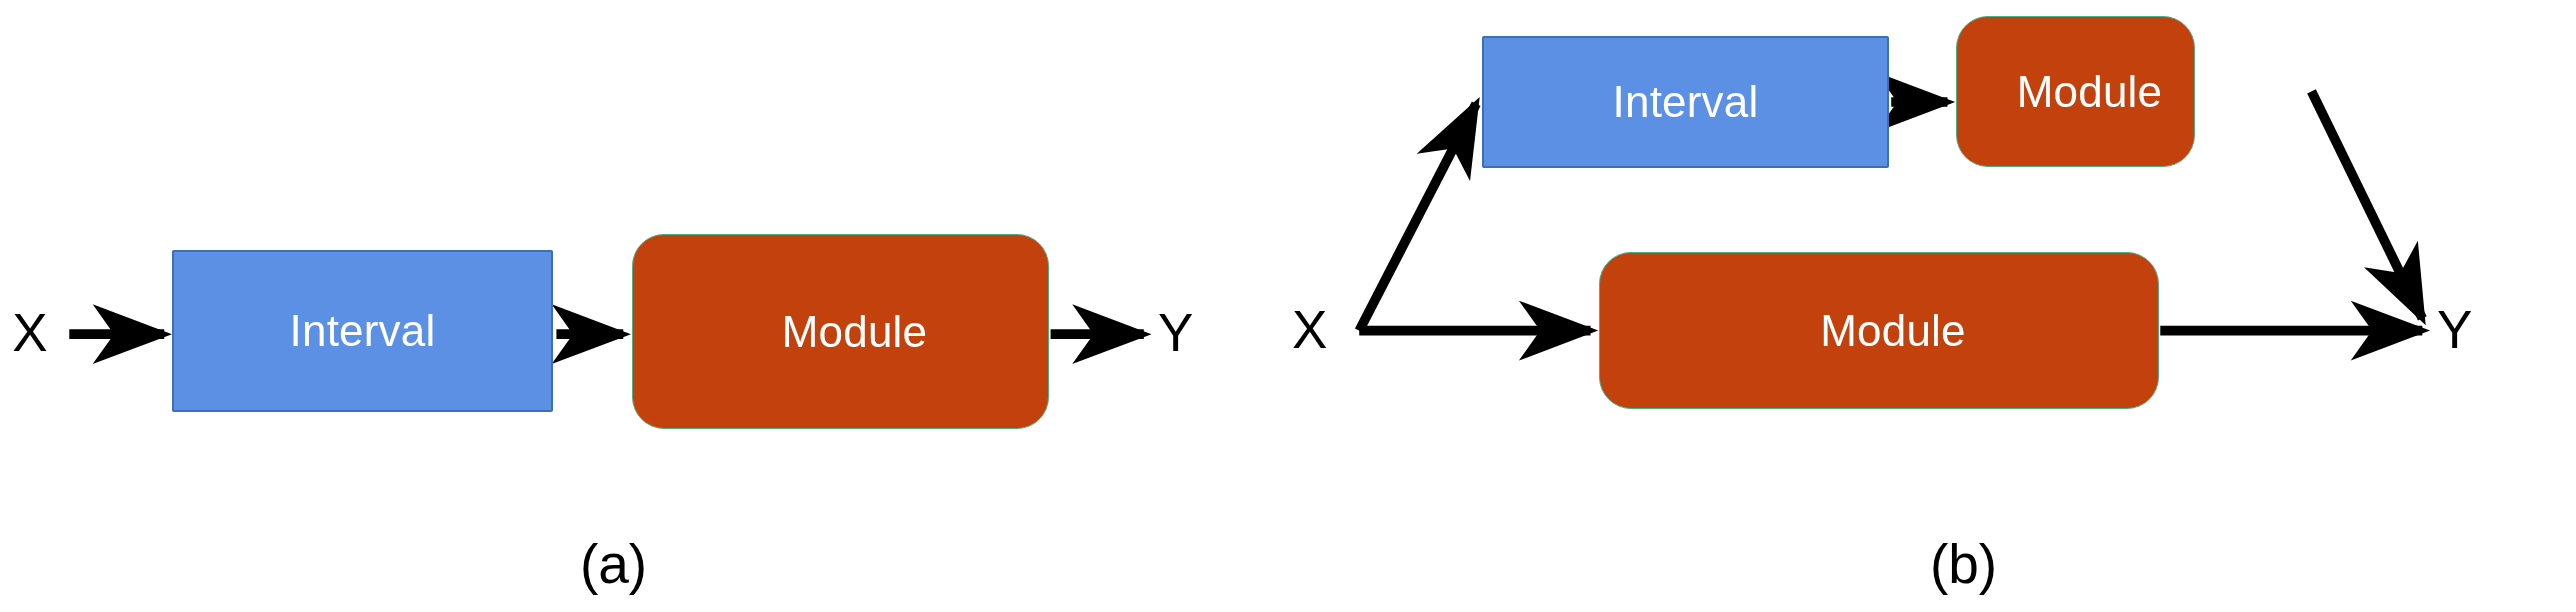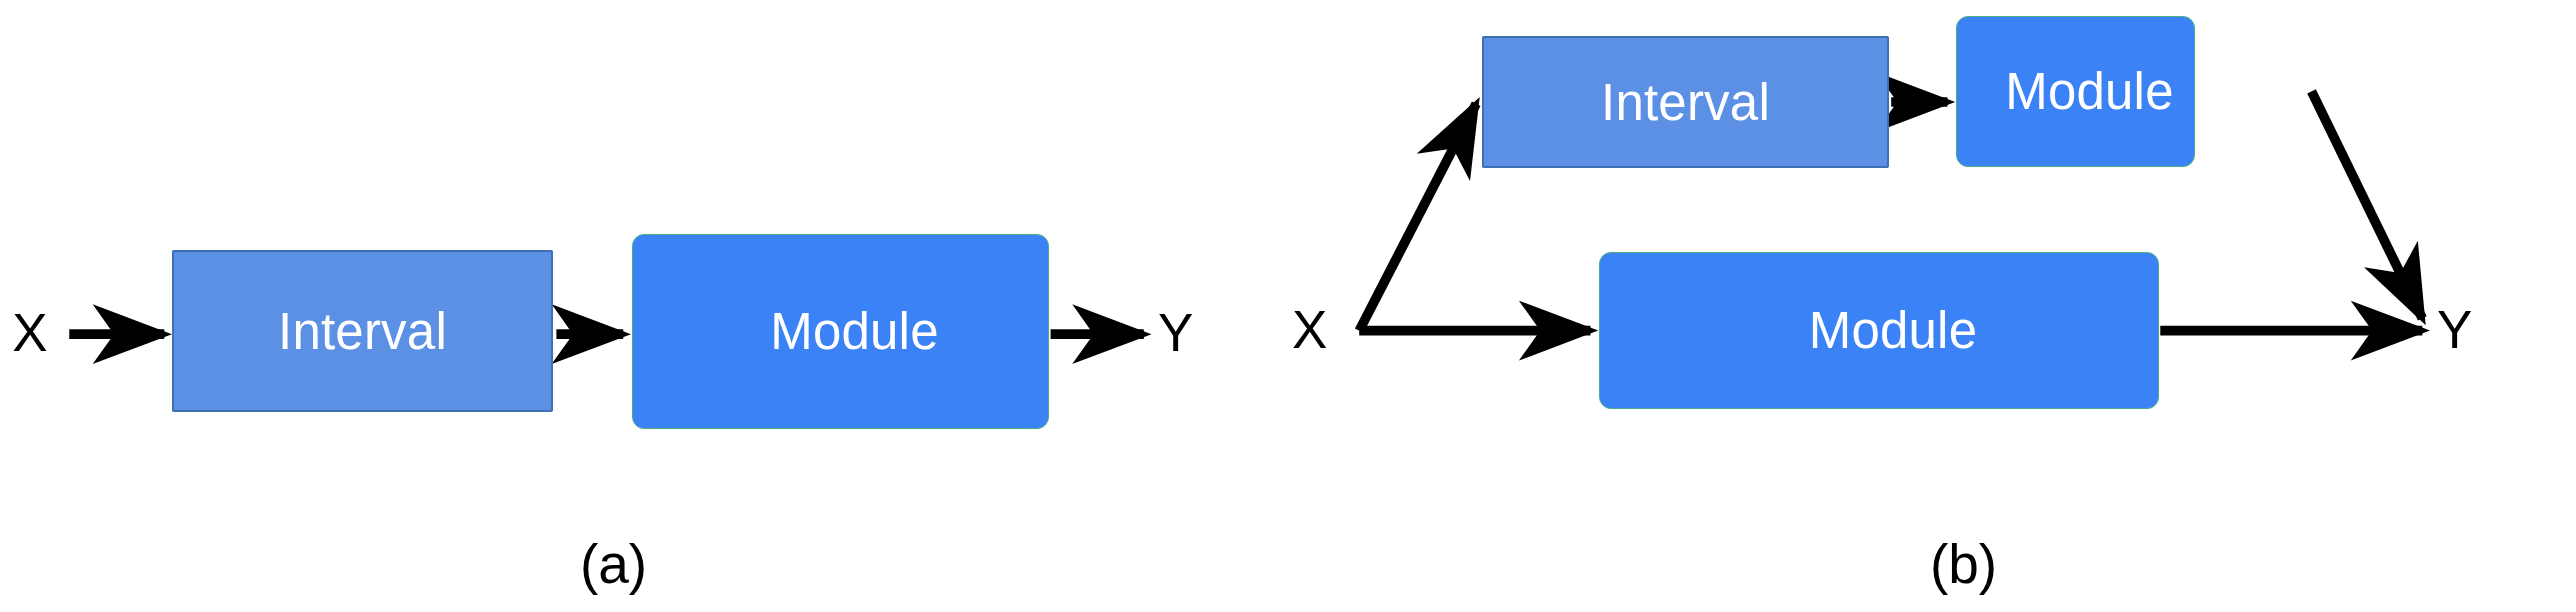--- a/index.html
+++ b/index.html
@@ -27,34 +27,34 @@
     height: 612px;
     pointer-events: none;
   }
   .node {
     position: absolute;
     display: flex;
     align-items: center;
     justify-content: center;
     box-sizing: border-box;
     color: #ffffff;
-    font-size: 51px;
+    font-size: 44px;
     line-height: 1;
     letter-spacing: 0.2px;
     white-space: nowrap;
   }
   .node-interval {
     background: #5B90E5;
     border: 2.6px solid #3C6FB4;
     border-radius: 1.8px;
   }
   .node-module {
-    background: #3b82f6;
+    background: #c2410c;
     border: 1.8px solid #4BB184;
-    border-radius: 12px;
+    border-radius: 32px;
     padding-left: 28px;
   }
   .term {
     position: absolute;
     color: #000000;
     font-size: 53px;
     line-height: 1;
     white-space: nowrap;
   }
   .caption {

